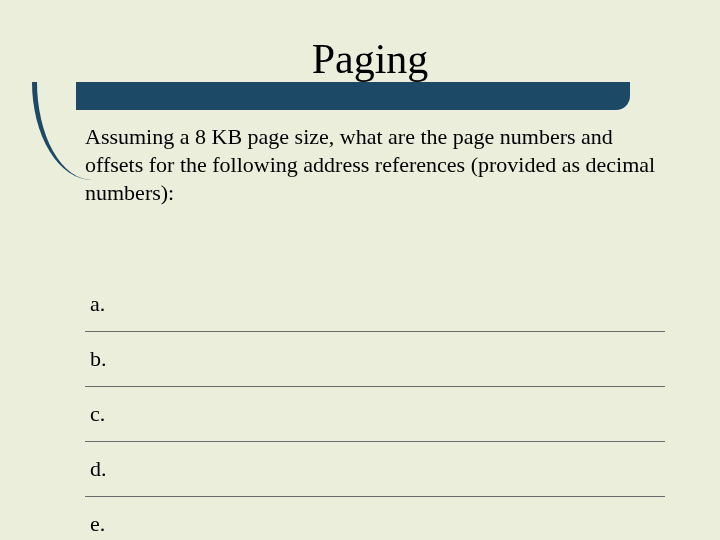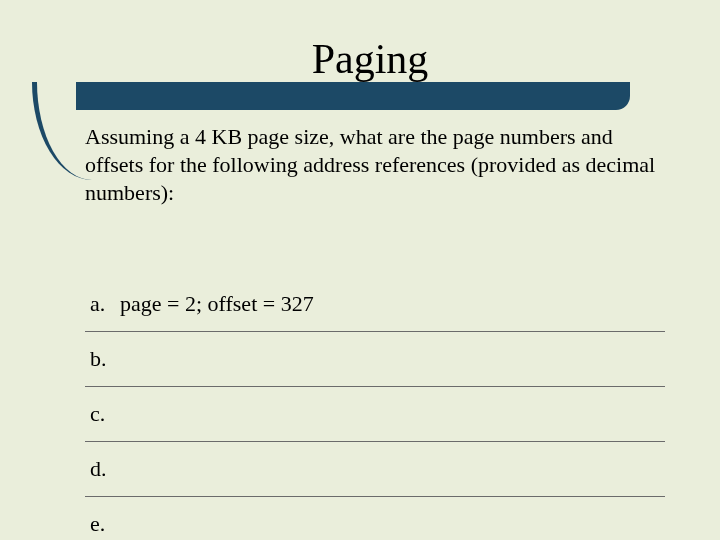--- a/index.html
+++ b/index.html
@@ -81,26 +81,25 @@
 
 <div class="slide">
 
   <div class="title-arc2"></div>
   <div class="title-band"></div>
 
   <div class="title-area">
     <span class="title-text">Paging</span>
   </div>
 
-  <div class="intro">Assuming a 4 KB page size, what are the page numbers and offsets for the following address references (provided as decimal numbers):</div>
+  <div class="intro">Assuming a 8 KB page size, what are the page numbers and offsets for the following address references (provided as decimal numbers):</div>
 
   <div class="list">
     <div class="list-item">
       <span class="list-marker">a.</span>
-      <span class="list-text">page = 2; offset = 327</span>
     </div>
     <div class="list-item">
       <span class="list-marker">b.</span>
     </div>
     <div class="list-item">
       <span class="list-marker">c.</span>
     </div>
     <div class="list-item">
       <span class="list-marker">d.</span>
     </div>

